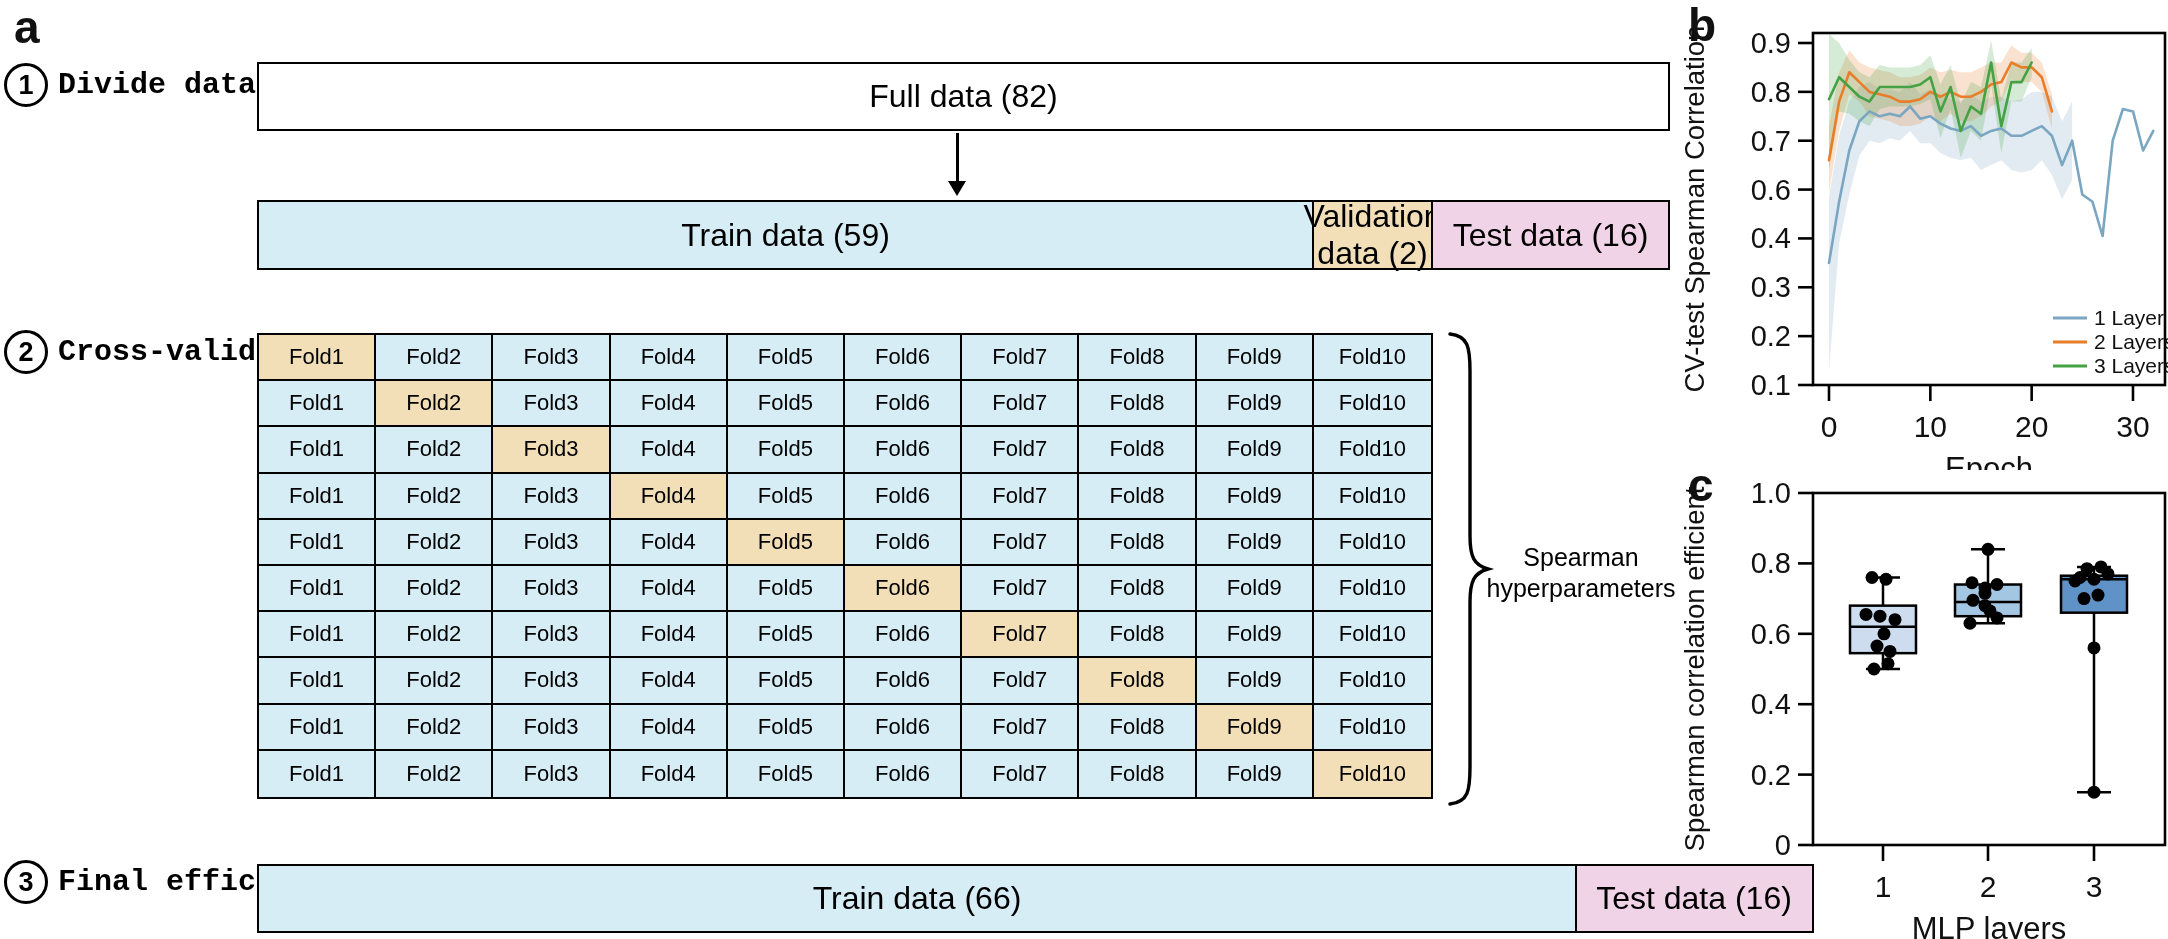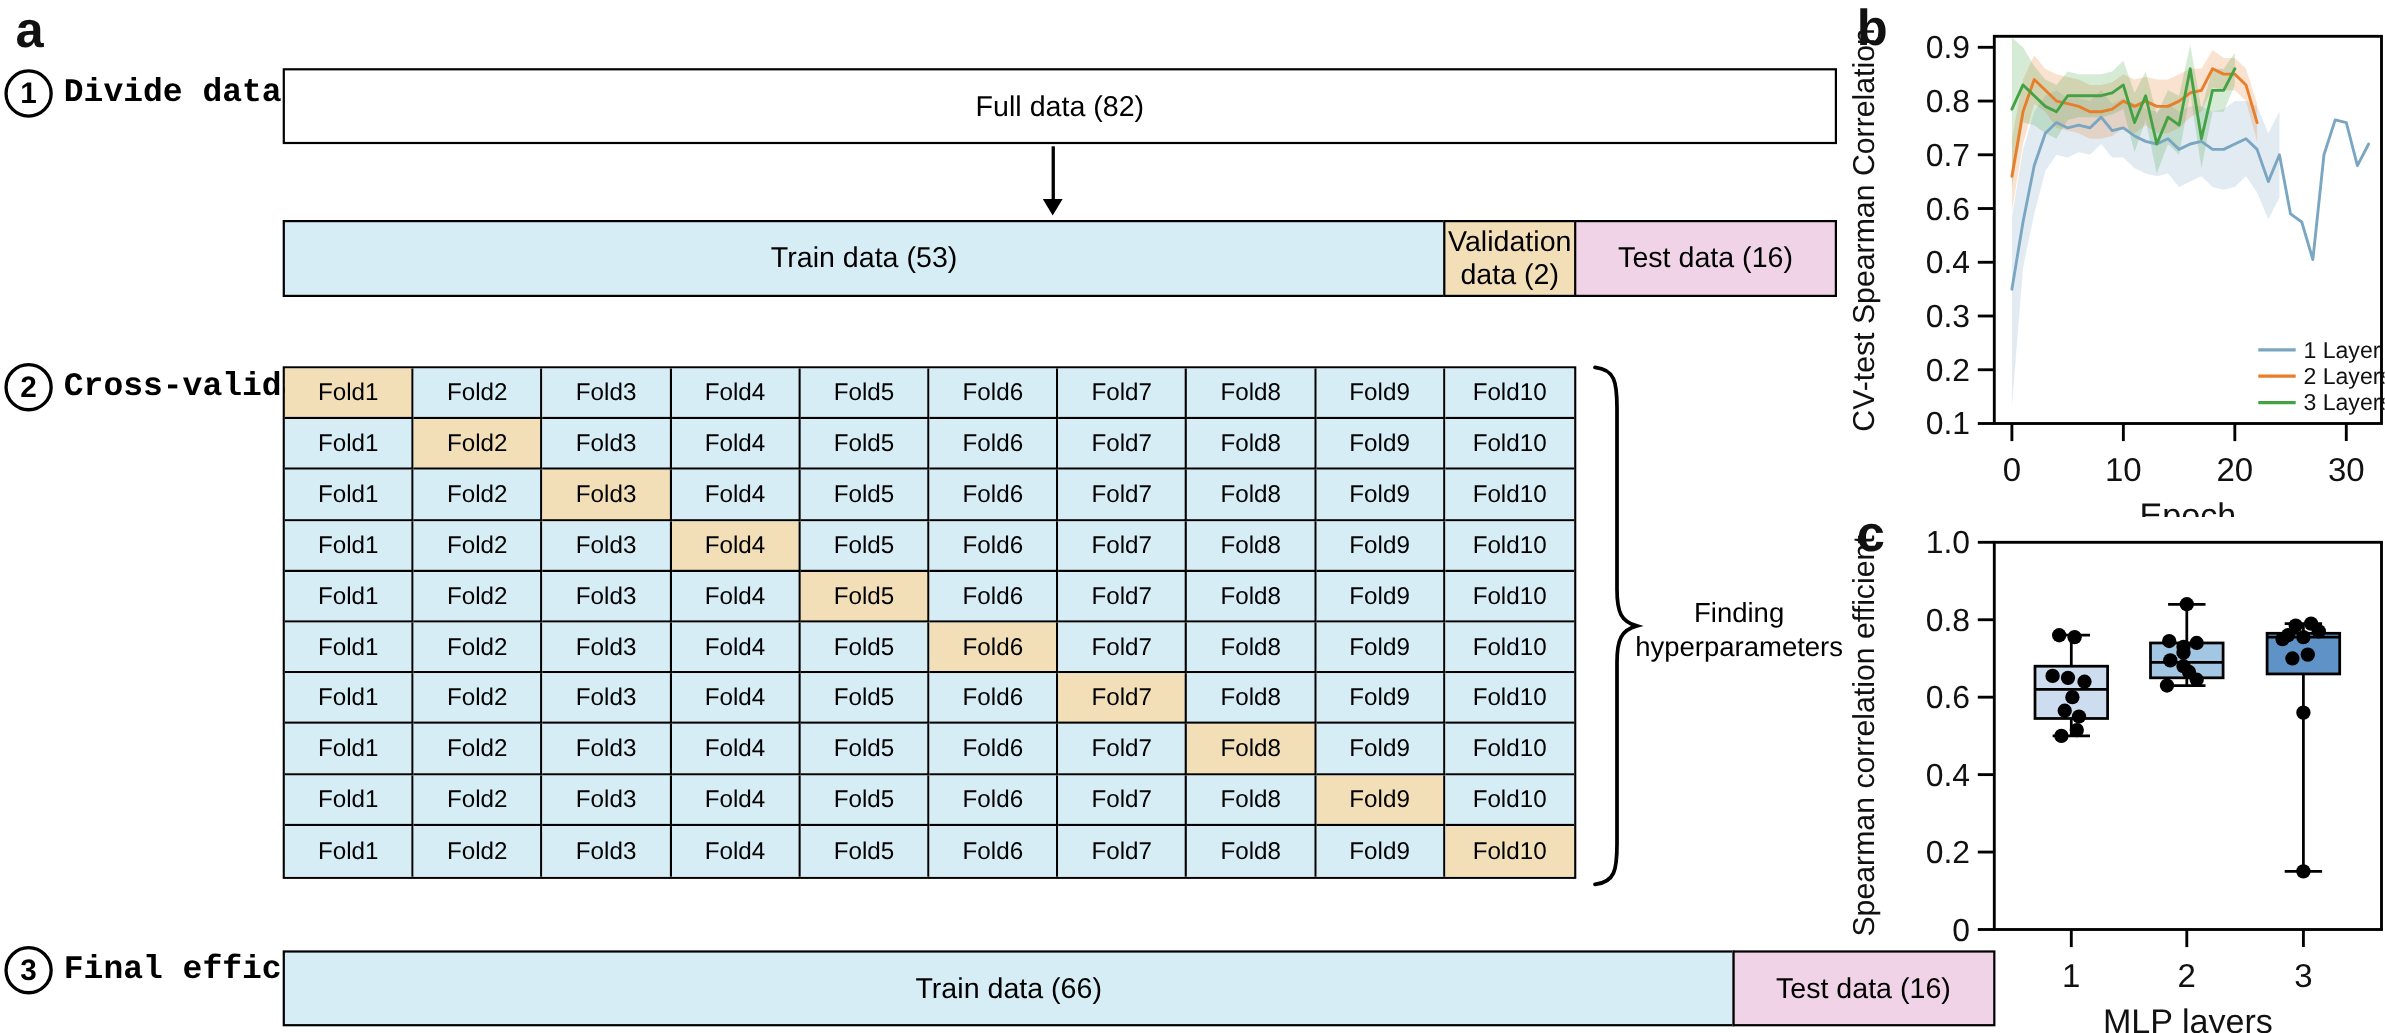--- a/index.html
+++ b/index.html
@@ -13,21 +13,21 @@
   .step{display:flex;align-items:center;gap:10px;}
   .step-circle{
     width:38px;height:38px;border:3px solid #000;border-radius:50%;
     display:flex;align-items:center;justify-content:center;
     font-size:27px;font-weight:bold;box-sizing:content-box;
   }
   .step-label{font-size:30px;font-weight:bold;white-space:nowrap;font-family:Liberation Mono, monospace;}
   .databox{
     box-sizing:border-box;border:2.5px solid #000;
     display:flex;align-items:center;justify-content:center;
-    font-size:26px;text-align:center;line-height:1.15;
+    font-size:32px;text-align:center;line-height:1.15;
   }
   .bar-row{display:flex;}
   .bar-row .databox{flex:none;}
   .bar-row .databox + .databox{margin-left:-2.5px;}
   .arrow-line{width:2.5px;background:#000;}
   .arrow-head{
     width:0;height:0;border-left:9px solid transparent;border-right:9px solid transparent;
     border-top:15px solid #000;
   }
   #fold-grid{
@@ -59,21 +59,21 @@
 
   <div class="abs databox" style="left:257px;top:62px;width:1413px;height:69px;background:#ffffff;">
     <span>Full data (82)</span>
   </div>
 
   <div class="abs arrow-line" style="left:956px;top:133px;height:50px;"></div>
   <div class="abs arrow-head" style="left:948px;top:181px;"></div>
 
   <div class="abs bar-row" style="left:257px;top:200px;height:70px;">
     <div class="databox" style="width: 1057px; height: 70px; background: rgb(214, 237, 245);" id="seg-train59">
-      <span>Train data (53)</span>
+      <span>Train data (59)</span>
     </div>
     <div class="databox" style="width: 122px; height: 70px; background: rgb(242, 223, 184);" id="seg-val7">
       <span>Validation data (2)</span>
     </div>
     <div class="databox" style="width: 239px; height: 70px; background: rgb(240, 211, 231);" id="seg-test16a">
       <span>Test data (16)</span>
     </div>
   </div>
 
   <div class="abs step" style="left:4px;top:330px;">
@@ -183,21 +183,21 @@
       <div class="fold-cell last-row" style="background: rgb(214, 237, 245);">Fold7</div>
       <div class="fold-cell last-row" style="background: rgb(214, 237, 245);">Fold8</div>
       <div class="fold-cell last-row" style="background: rgb(214, 237, 245);">Fold9</div>
       <div class="fold-cell last-col last-row" style="background: rgb(242, 223, 184);">Fold10</div>
     </div>
 
   <svg class="abs" style="left:1445px;top:330px;" width="52" height="478" viewBox="0 0 52 478">
     <path d="M 5,4 C 23,6 25,17 25,41 L 25,206 C 25,227 29,235 43,239 C 29,243 25,251 25,272 L 25,437 C 25,461 23,472 5,474" fill="none" stroke="#000" stroke-width="3.4" stroke-linecap="round"></path>
   </svg>
 
-  <div class="abs" id="finding-label" style="left:1475px;top:542px;width:212px;">Finding hyperparameters</div>
+  <div class="abs" id="finding-label" style="left:1475px;top:542px;width:212px;">Spearman hyperparameters</div>
 
   <div class="abs step" style="left:4px;top:860px;">
     <div class="step-circle">
       <span>3</span>
     </div>
     <div class="step-label">Final efficient</div>
   </div>
 
   <div class="abs bar-row" style="left:257px;top:864px;height:69px;">
     <div class="databox" style="width: 1320px; height: 69px; background: rgb(214, 237, 245);" id="seg-train66">

